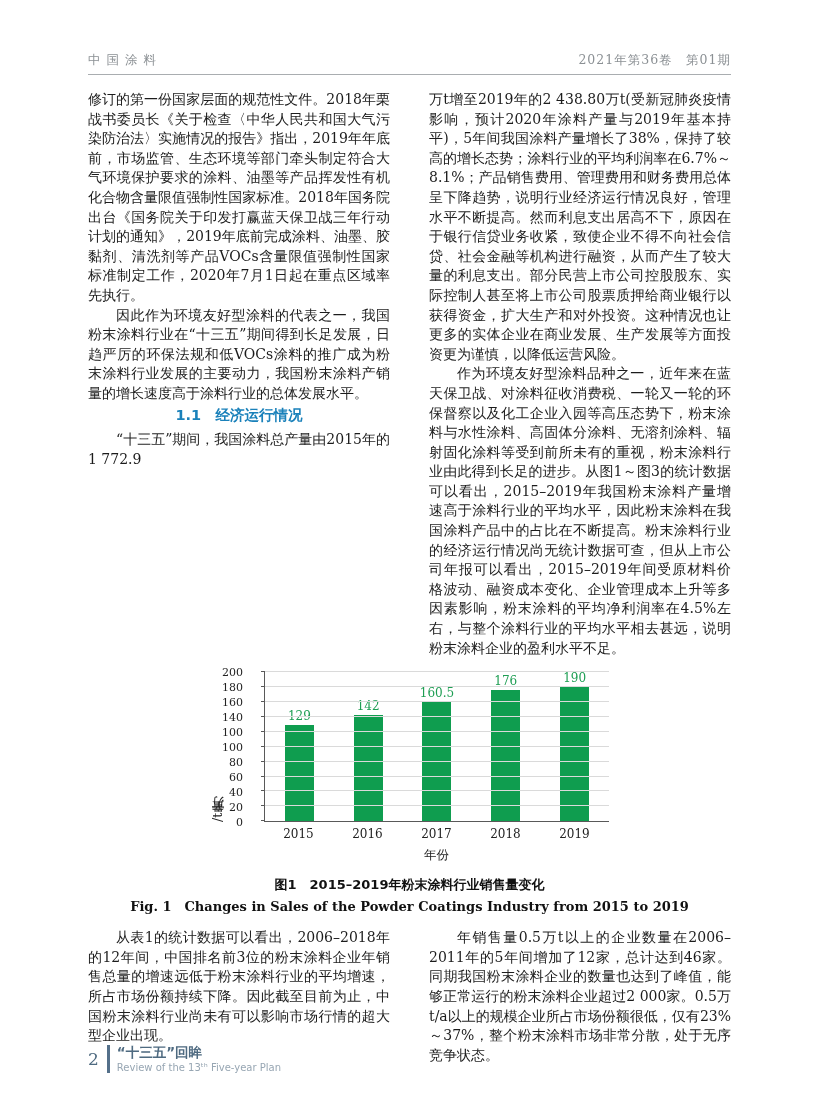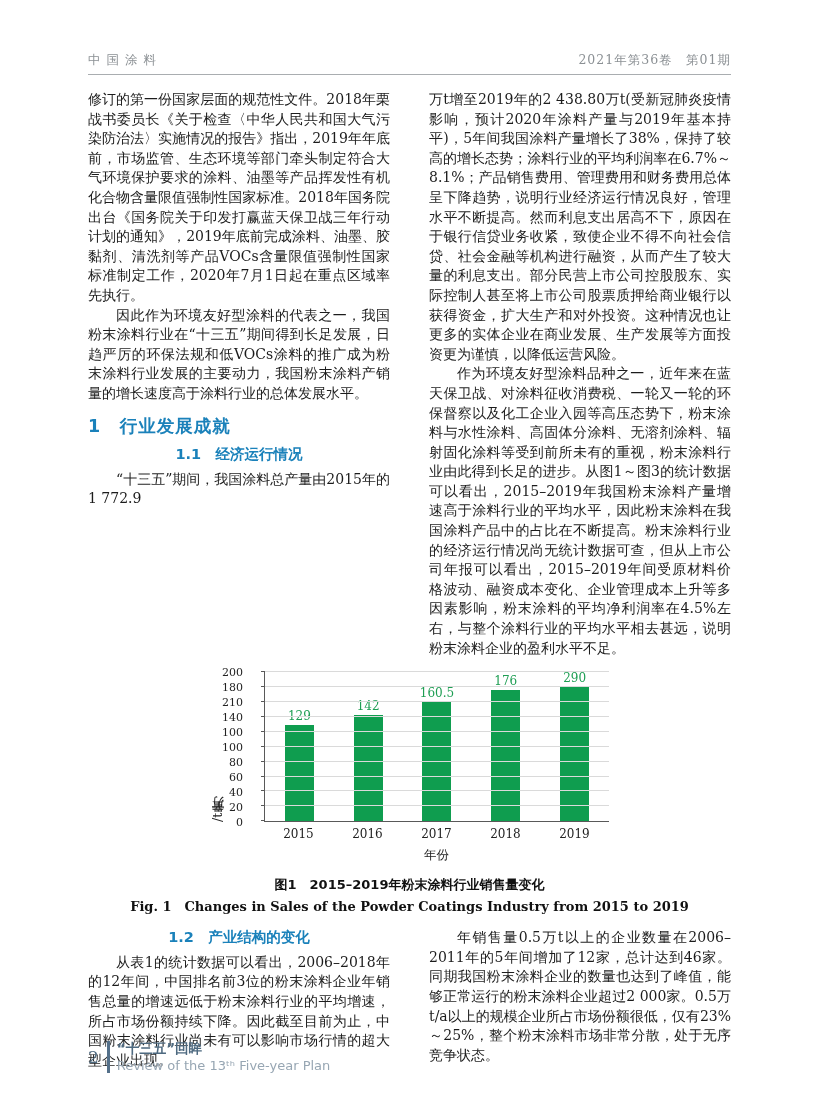--- a/index.html
+++ b/index.html
@@ -89,39 +89,38 @@
     display:flex; align-items:center;
   }
   .page-num { font-size:17px; color:#4e6a80; margin-right:8px; }
   .footer-block { border-left:3px solid #54708a; padding-left:7px; }
   .footer-title {
     font-family:"DejaVu Sans","Liberation Sans",sans-serif;
     font-size:13.5px; font-weight:bold; color:#4e6a80; line-height:1.15;
   }
   .footer-sub {
     font-family:"DejaVu Sans","Liberation Sans",sans-serif;
-    font-size:13px; color:#97a6b3; margin-top:1px;
+    font-size:10px; color:#97a6b3; margin-top:1px;
   }
 </style>
 </head>
 <body>
 
 <div class="page">
   <div class="content">
 
     <div class="pg-header">
       <span class="journal-name">中国涂料</span>
       <span class="issue-info">2021年第36卷　第01期</span>
     </div>
 
     <div class="col-row row-top">
       <div class="col">
         <p>修订的第一份国家层面的规范性文件。2018年栗战书委员长《关于检查〈中华人民共和国大气污染防治法〉实施情况的报告》指出，2019年年底前，市场监管、生态环境等部门牵头制定符合大气环境保护要求的涂料、油墨等产品挥发性有机化合物含量限值强制性国家标准。2018年国务院出台《国务院关于印发打赢蓝天保卫战三年行动计划的通知》，2019年底前完成涂料、油墨、胶黏剂、清洗剂等产品VOCs含量限值强制性国家标准制定工作，2020年7月1日起在重点区域率先执行。</p>
         <p class="indent">因此作为环境友好型涂料的代表之一，我国粉末涂料行业在“十三五”期间得到长足发展，日趋严厉的环保法规和低VOCs涂料的推广成为粉末涂料行业发展的主要动力，我国粉末涂料产销量的增长速度高于涂料行业的总体发展水平。</p>
-        <h1 class="sec">1　行业发展成就</h1>
         <h2 class="sec">1.1　经济运行情况</h2>
         <p class="indent">“十三五”期间，我国涂料总产量由2015年的1 772.9</p>
       </div>
       <div class="col">
         <p>万t增至2019年的2 438.80万t(受新冠肺炎疫情影响，预计2020年涂料产量与2019年基本持平)，5年间我国涂料产量增长了38%，保持了较高的增长态势；涂料行业的平均利润率在6.7%～8.1%；产品销售费用、管理费用和财务费用总体呈下降趋势，说明行业经济运行情况良好，管理水平不断提高。然而利息支出居高不下，原因在于银行信贷业务收紧，致使企业不得不向社会信贷、社会金融等机构进行融资，从而产生了较大量的利息支出。部分民营上市公司控股股东、实际控制人甚至将上市公司股票质押给商业银行以获得资金，扩大生产和对外投资。这种情况也让更多的实体企业在商业发展、生产发展等方面投资更为谨慎，以降低运营风险。</p>
         <p class="indent">作为环境友好型涂料品种之一，近年来在蓝天保卫战、对涂料征收消费税、一轮又一轮的环保督察以及化工企业入园等高压态势下，粉末涂料与水性涂料、高固体分涂料、无溶剂涂料、辐射固化涂料等受到前所未有的重视，粉末涂料行业由此得到长足的进步。从图1～图3的统计数据可以看出，2015–2019年我国粉末涂料产量增速高于涂料行业的平均水平，因此粉末涂料在我国涂料产品中的占比在不断提高。粉末涂料行业的经济运行情况尚无统计数据可查，但从上市公司年报可以看出，2015–2019年间受原材料价格波动、融资成本变化、企业管理成本上升等多因素影响，粉末涂料的平均净利润率在4.5%左右，与整个涂料行业的平均水平相去甚远，说明粉末涂料企业的盈利水平不足。</p>
       </div>
     </div>
 
     <div class="figure">
@@ -129,21 +128,21 @@
         <div class="chart-ylabel">产量/万t</div>
         <div class="chart-yaxis">
             <span class="ytick" style="bottom: 0%;">0</span>
             <span class="ytick" style="bottom: 10%;">20</span>
             <span class="ytick" style="bottom: 20%;">40</span>
             <span class="ytick" style="bottom: 30%;">60</span>
             <span class="ytick" style="bottom: 40%;">80</span>
             <span class="ytick" style="bottom: 50%;">100</span>
             <span class="ytick" style="bottom: 60%;">100</span>
             <span class="ytick" style="bottom: 70%;">140</span>
-            <span class="ytick" style="bottom: 80%;">210</span>
+            <span class="ytick" style="bottom: 80%;">160</span>
             <span class="ytick" style="bottom: 90%;">180</span>
             <span class="ytick" style="bottom: 100%;">200</span>
           </div>
         <div class="chart-main">
           <div class="chart-plot-area">
             <div class="bars-row">
                 <div class="bar-slot">
                   <div class="bar-value" style="color: rgb(30, 158, 83);">129</div>
                   <div class="bar" style="height: calc(64.5%); background: rgb(15, 157, 79);"></div>
                 </div>
@@ -153,21 +152,21 @@
                 </div>
                 <div class="bar-slot">
                   <div class="bar-value" style="color: rgb(30, 158, 83);">160.5</div>
                   <div class="bar" style="height: calc(80.25%); background: rgb(15, 157, 79);"></div>
                 </div>
                 <div class="bar-slot">
                   <div class="bar-value" style="color: rgb(30, 158, 83);">176</div>
                   <div class="bar" style="height: calc(88%); background: rgb(15, 157, 79);"></div>
                 </div>
                 <div class="bar-slot">
-                  <div class="bar-value" style="color: rgb(30, 158, 83);">290</div>
+                  <div class="bar-value" style="color: rgb(30, 158, 83);">190</div>
                   <div class="bar" style="height: calc(95%); background: rgb(15, 157, 79);"></div>
                 </div>
               </div>
           <div class="tickmark" style="bottom: 0%;"></div>
               <div class="gridline" style="bottom: 10%;"></div>
               <div class="tickmark" style="bottom: 10%;"></div>
               <div class="gridline" style="bottom: 20%;"></div>
               <div class="tickmark" style="bottom: 20%;"></div>
               <div class="gridline" style="bottom: 30%;"></div>
               <div class="tickmark" style="bottom: 30%;"></div>
@@ -195,25 +194,24 @@
             </div>
           <div class="chart-xtitle">年份</div>
         </div>
       </div>
       <div class="caption-zh">图1　2015–2019年粉末涂料行业销售量变化</div>
       <div class="caption-en">Fig. 1　Changes in Sales of the Powder Coatings Industry from 2015 to 2019</div>
     </div>
 
     <div class="col-row row-bottom">
       <div class="col">
-        <h2 class="sec">1.2　产业结构的变化</h2>
         <p class="indent">从表1的统计数据可以看出，2006–2018年的12年间，中国排名前3位的粉末涂料企业年销售总量的增速远低于粉末涂料行业的平均增速，所占市场份额持续下降。因此截至目前为止，中国粉末涂料行业尚未有可以影响市场行情的超大型企业出现。</p>
       </div>
       <div class="col">
-        <p class="indent">年销售量0.5万t以上的企业数量在2006–2011年的5年间增加了12家，总计达到46家。同期我国粉末涂料企业的数量也达到了峰值，能够正常运行的粉末涂料企业超过2 000家。0.5万t/a以上的规模企业所占市场份额很低，仅有23%～25%，整个粉末涂料市场非常分散，处于无序竞争状态。</p>
+        <p class="indent">年销售量0.5万t以上的企业数量在2006–2011年的5年间增加了12家，总计达到46家。同期我国粉末涂料企业的数量也达到了峰值，能够正常运行的粉末涂料企业超过2 000家。0.5万t/a以上的规模企业所占市场份额很低，仅有23%～37%，整个粉末涂料市场非常分散，处于无序竞争状态。</p>
       </div>
     </div>
 
   </div>
 
   <div class="pg-footer">
     <span class="page-num">2</span>
     <div class="footer-block">
       <div class="footer-title">“十三五”回眸</div>
       <div class="footer-sub">Review of the 13ᵗʰ Five-year Plan</div>

